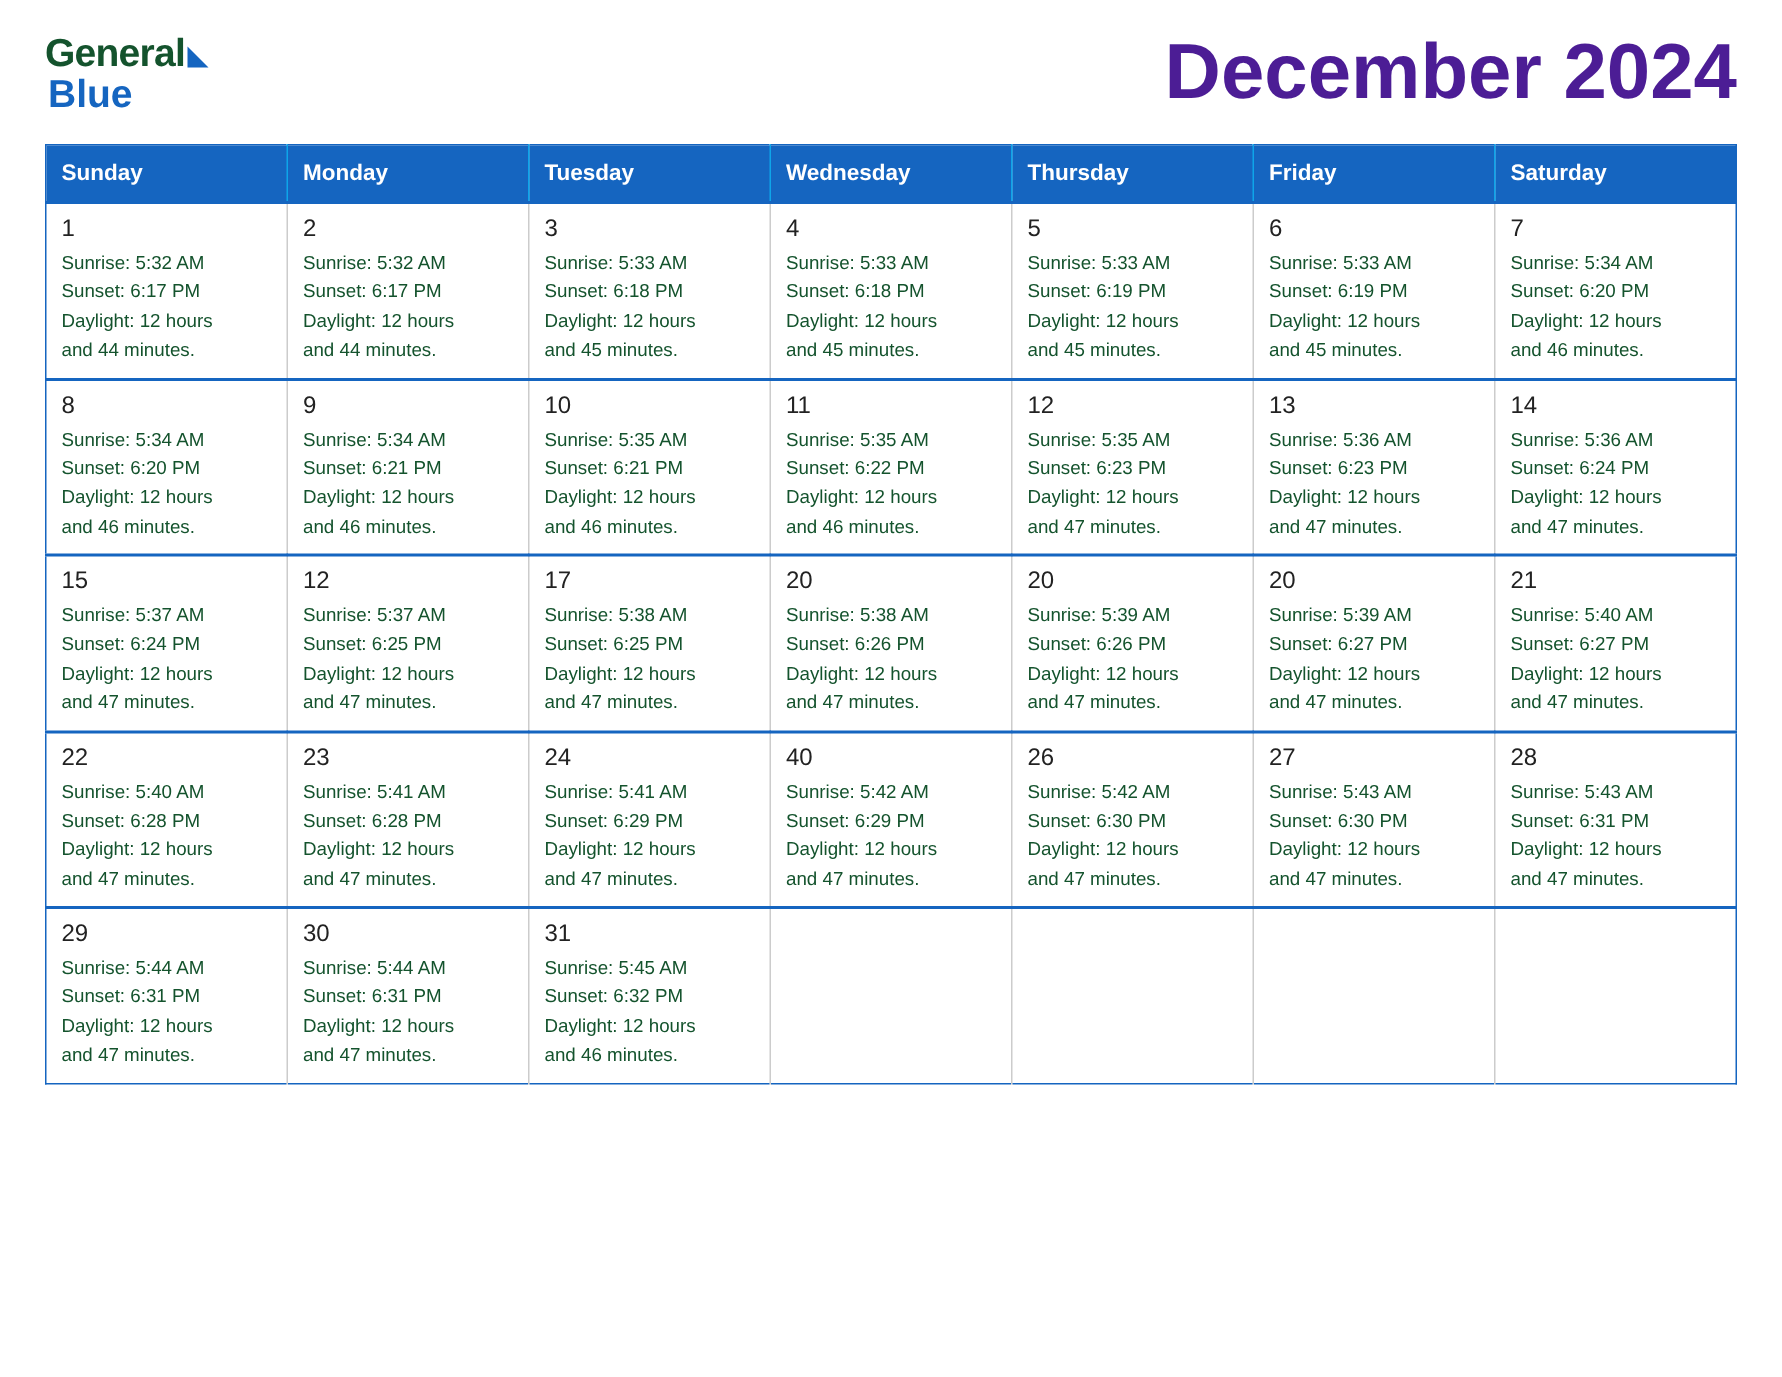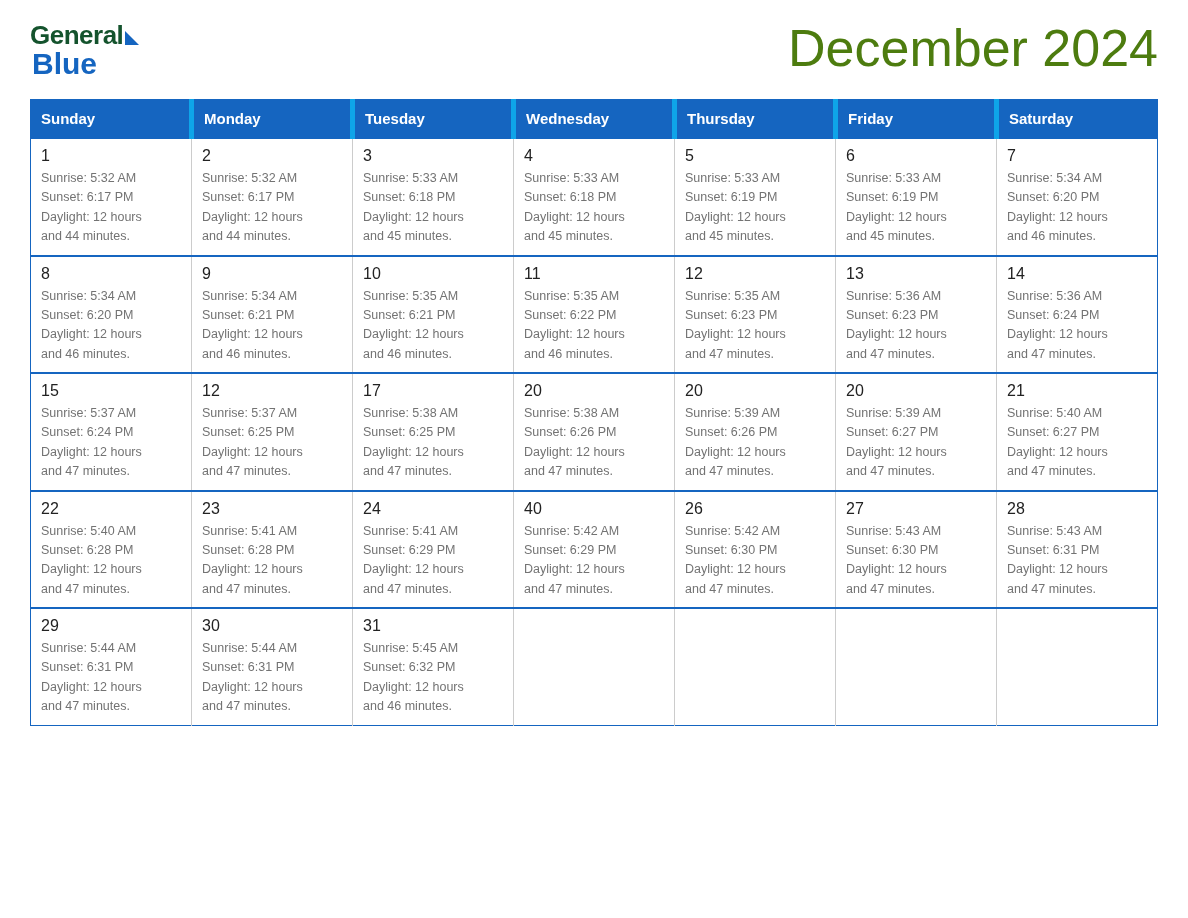--- a/index.html
+++ b/index.html
@@ -35,54 +35,54 @@
     .logo-triangle {
       width: 0;
       height: 0;
       border-left: 14px solid #1565c0;
       border-top: 14px solid transparent;
       border-bottom: 0px solid transparent;
       margin-left: 2px;
       margin-top: 4px;
     }
     .logo-blue {
-      font-size: 30px;
+      font-size: 26px;
       font-weight: bold;
       color: #1565c0;
       margin-top: -4px;
       margin-left: 2px;
       text-align: right;
     }
     .title-section {
       text-align: right;
     }
     .main-title {
       font-size: 52px;
-      font-weight: normal;
-      color: #4d7c0f;
+      font-weight: bold;
+      color: #4c1d95;
       line-height: 1.1;
     }
     .subtitle {
       font-size: 22px;
       color: #333;
       margin-top: 4px;
     }
     .calendar {
       width: 100%;
       border-collapse: collapse;
       border: 1px solid #1565c0;
     }
     .calendar thead tr th {
       background-color: #1565c0;
       color: #fff;
       font-size: 15px;
       font-weight: bold;
       padding: 10px 10px;
       text-align: left;
-      border-right: 5px solid #0ea5e9;
+      border-right: 1px solid #0ea5e9;
     }
     .calendar thead tr th:last-child {
       border-right: none;
       margin-top: 16px;
     }
     .calendar tbody tr {
       border-top: 2px solid #1565c0;
     }
     .calendar tbody tr td {
       vertical-align: top;
@@ -97,21 +97,21 @@
     }
     .day-number {
       font-size: 16px;
       font-weight: normal;
       color: #222;
       margin-bottom: 4px;
       display: block;
     }
     .day-info {
       font-size: 12.5px;
-      color: #737373;
+      color: #14532d;
       line-height: 1.55;
     }
     .empty-cell {
       background: #fff;
     }
   </style>
 </head>
 <body>
 
 <div class="header">

